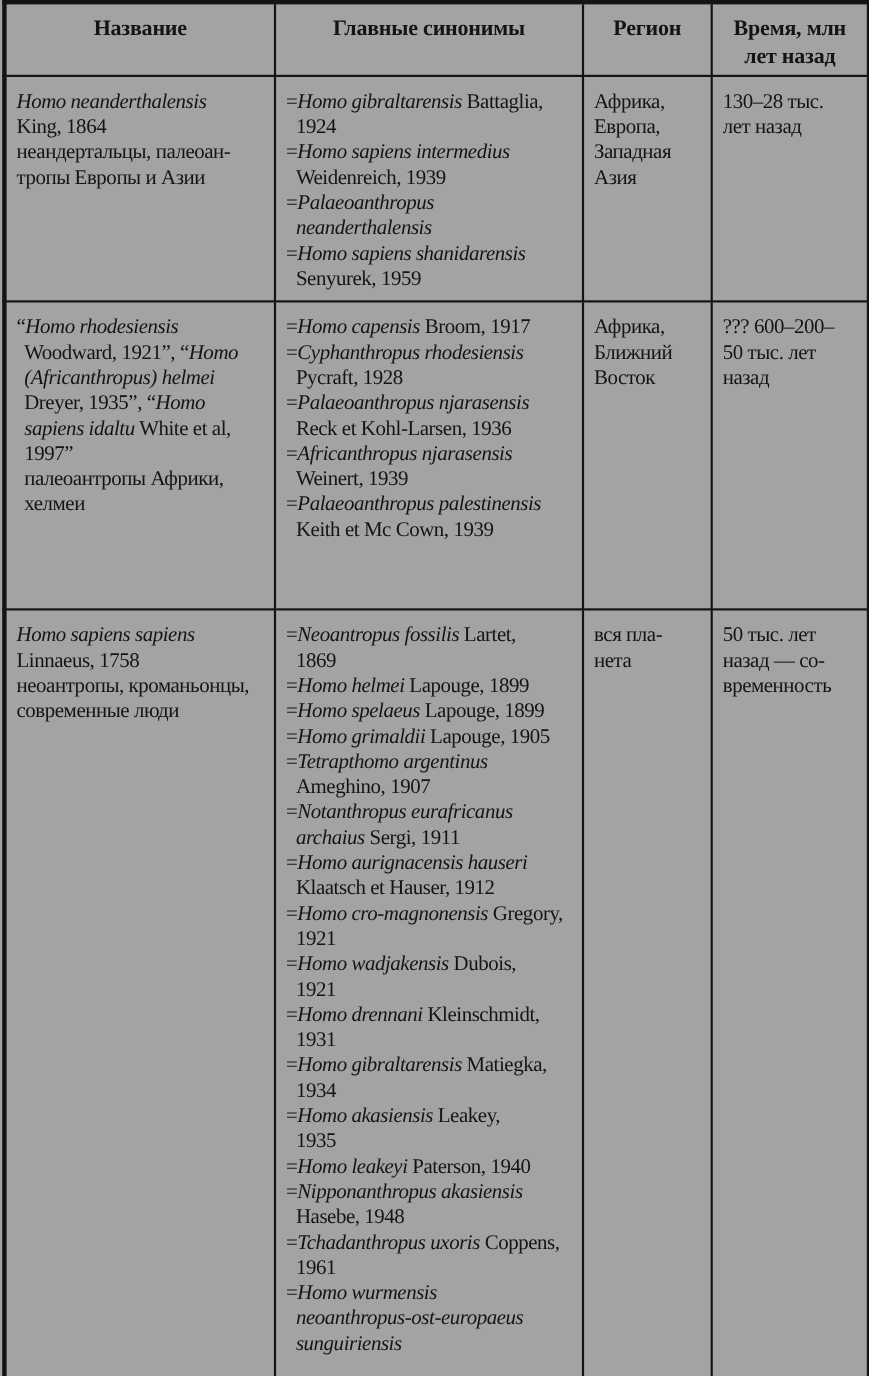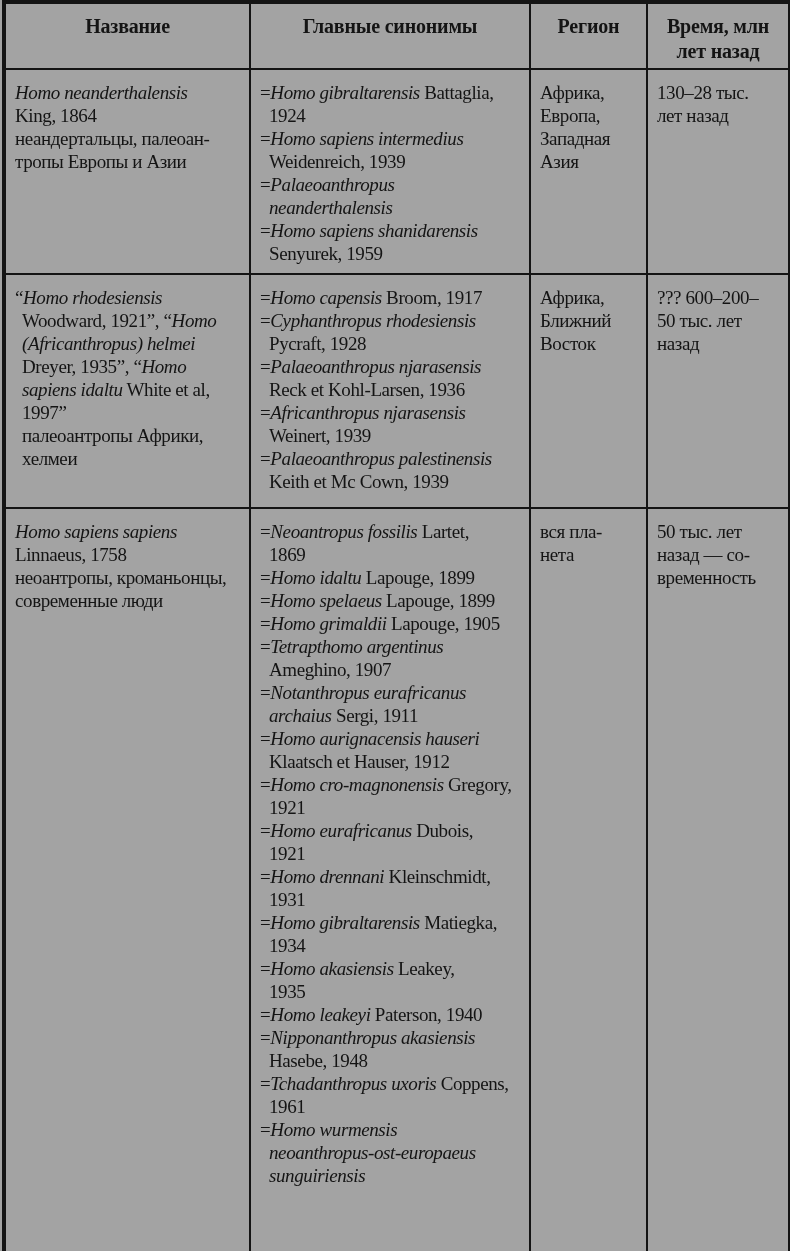--- a/index.html
+++ b/index.html
@@ -43,21 +43,21 @@
     padding: 10px 4px 4px 4px;
     font-size: 20px;
     line-height: 25px;
     white-space: pre-line;
     letter-spacing: -0.2px;
   }
   td {
     padding: 11px 6px 8px 9px;
   }
   tbody tr:nth-child(1) { height: 202px; }
-  tbody tr:nth-child(2) { height: 234px; }
+  tbody tr:nth-child(2) { height: 280px; }
   tbody tr:nth-child(3) { height: 747px; }
 
   .name-block {
     white-space: pre-wrap;
   }
   .name-block.hang {
     padding-left: 7px;
     text-indent: -7px;
   }
   .syn {
@@ -162,32 +162,32 @@
     <td>
       <div class="name-block"><i>Homo sapiens sapiens</i><span>
 Linnaeus, 1758
 неоантропы, кроманьонцы,
 современные люди</span></div>
     </td>
     <td>
       <div>
               <div class="syn"><span>=</span><i>Neoantropus fossilis</i><span> Lartet,
 1869</span></div>
-              <div class="syn"><span>=</span><i>Homo idaltu</i><span> Lapouge, 1899</span></div>
+              <div class="syn"><span>=</span><i>Homo helmei</i><span> Lapouge, 1899</span></div>
               <div class="syn"><span>=</span><i>Homo spelaeus</i><span> Lapouge, 1899</span></div>
               <div class="syn"><span>=</span><i>Homo grimaldii</i><span> Lapouge, 1905</span></div>
               <div class="syn"><span>=</span><i>Tetrapthomo argentinus</i><span>
 Ameghino, 1907</span></div>
               <div class="syn"><span>=</span><i>Notanthropus eurafricanus
 archaius</i><span> Sergi, 1911</span></div>
               <div class="syn"><span>=</span><i>Homo aurignacensis hauseri</i><span>
 Klaatsch et Hauser, 1912</span></div>
               <div class="syn"><span>=</span><i>Homo cro-magnonensis</i><span> Gregory,
 1921</span></div>
-              <div class="syn"><span>=</span><i>Homo eurafricanus</i><span> Dubois,
+              <div class="syn"><span>=</span><i>Homo wadjakensis</i><span> Dubois,
 1921</span></div>
               <div class="syn"><span>=</span><i>Homo drennani</i><span> Kleinschmidt,
 1931</span></div>
               <div class="syn"><span>=</span><i>Homo gibraltarensis</i><span> Matiegka,
 1934</span></div>
               <div class="syn"><span>=</span><i>Homo akasiensis</i><span> Leakey,
 1935</span></div>
               <div class="syn"><span>=</span><i>Homo leakeyi</i><span> Paterson, 1940</span></div>
               <div class="syn"><span>=</span><i>Nipponanthropus akasiensis</i><span>
 Hasebe, 1948</span></div>

